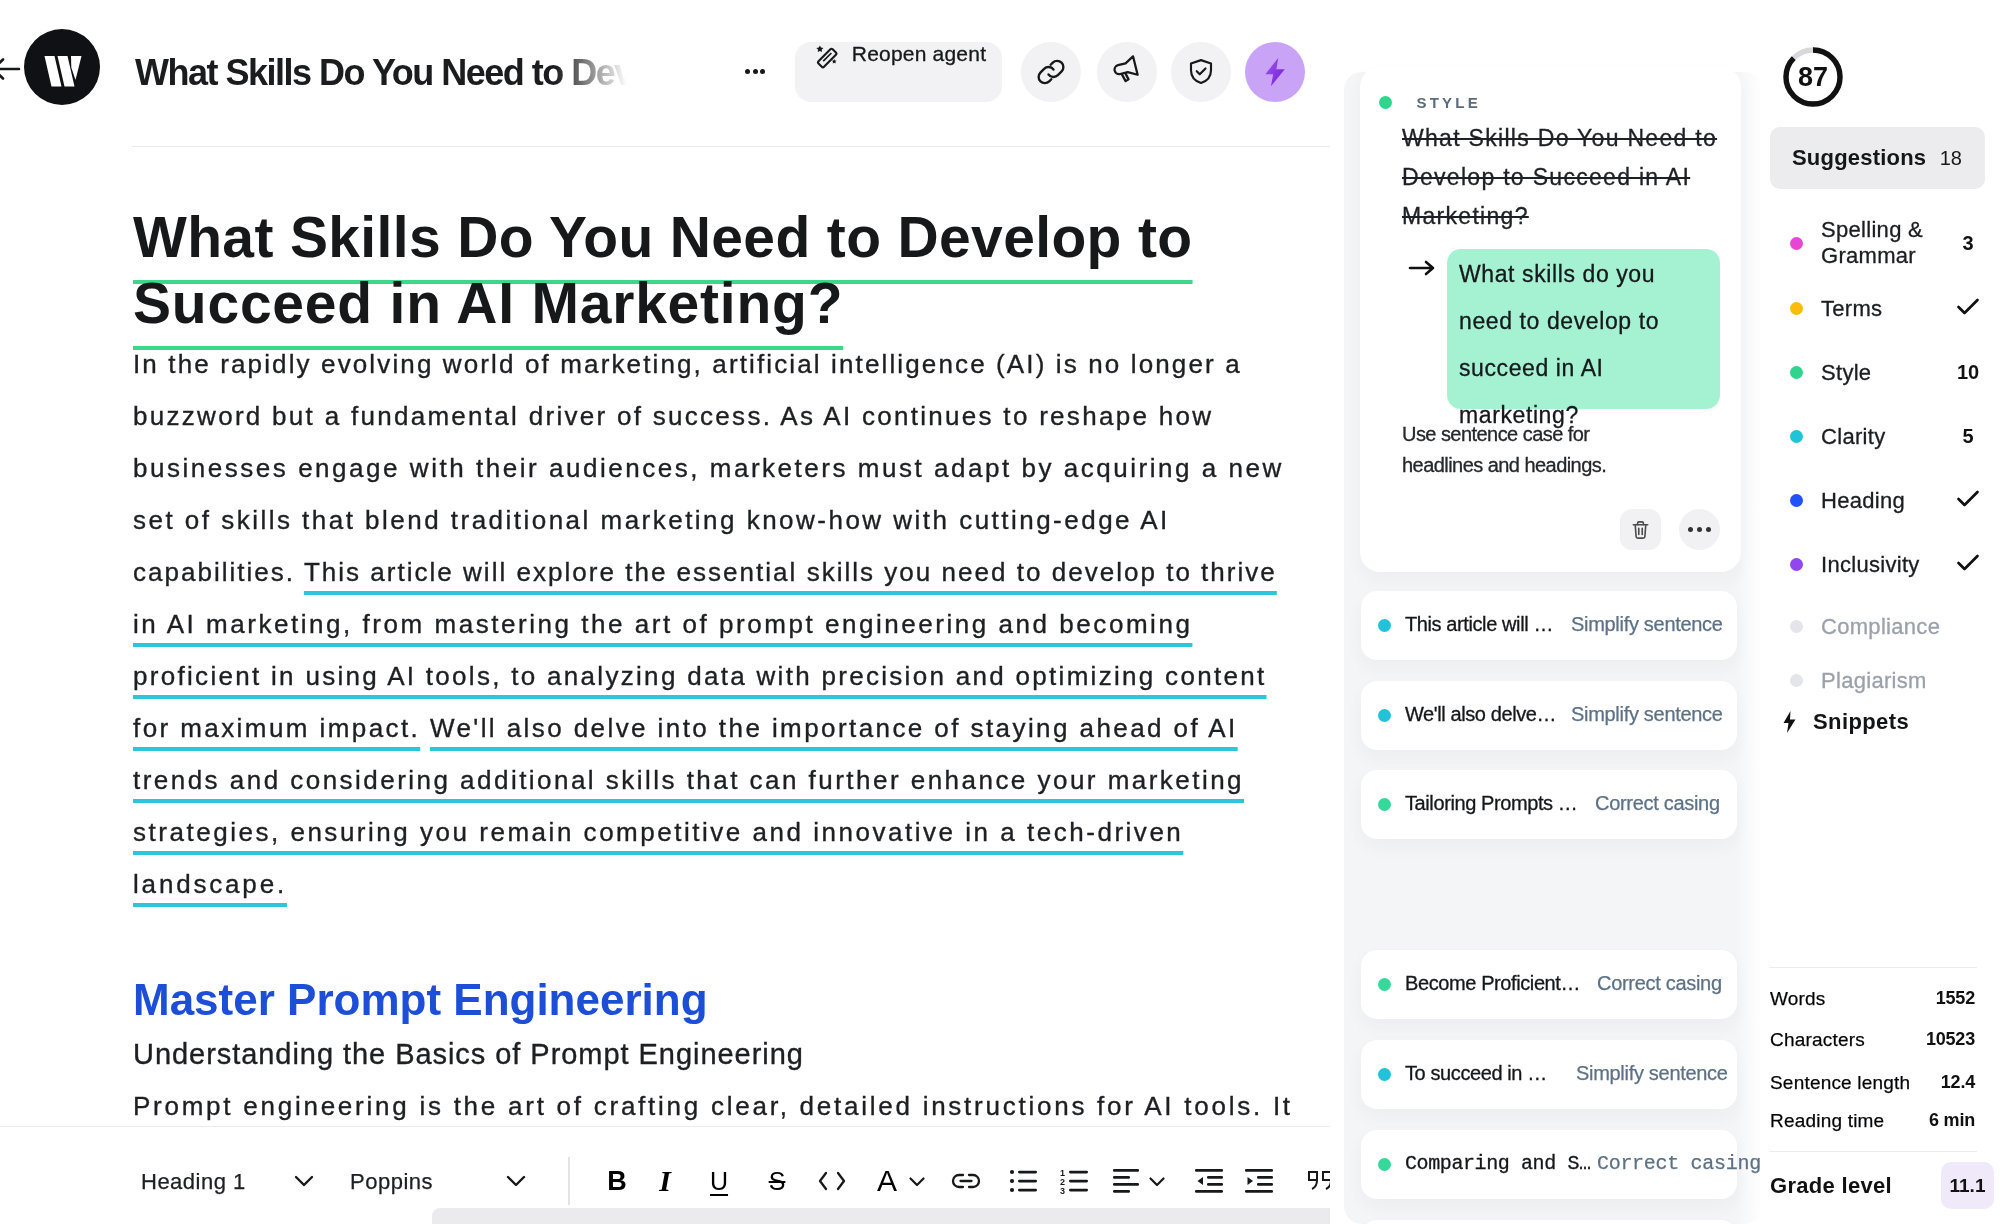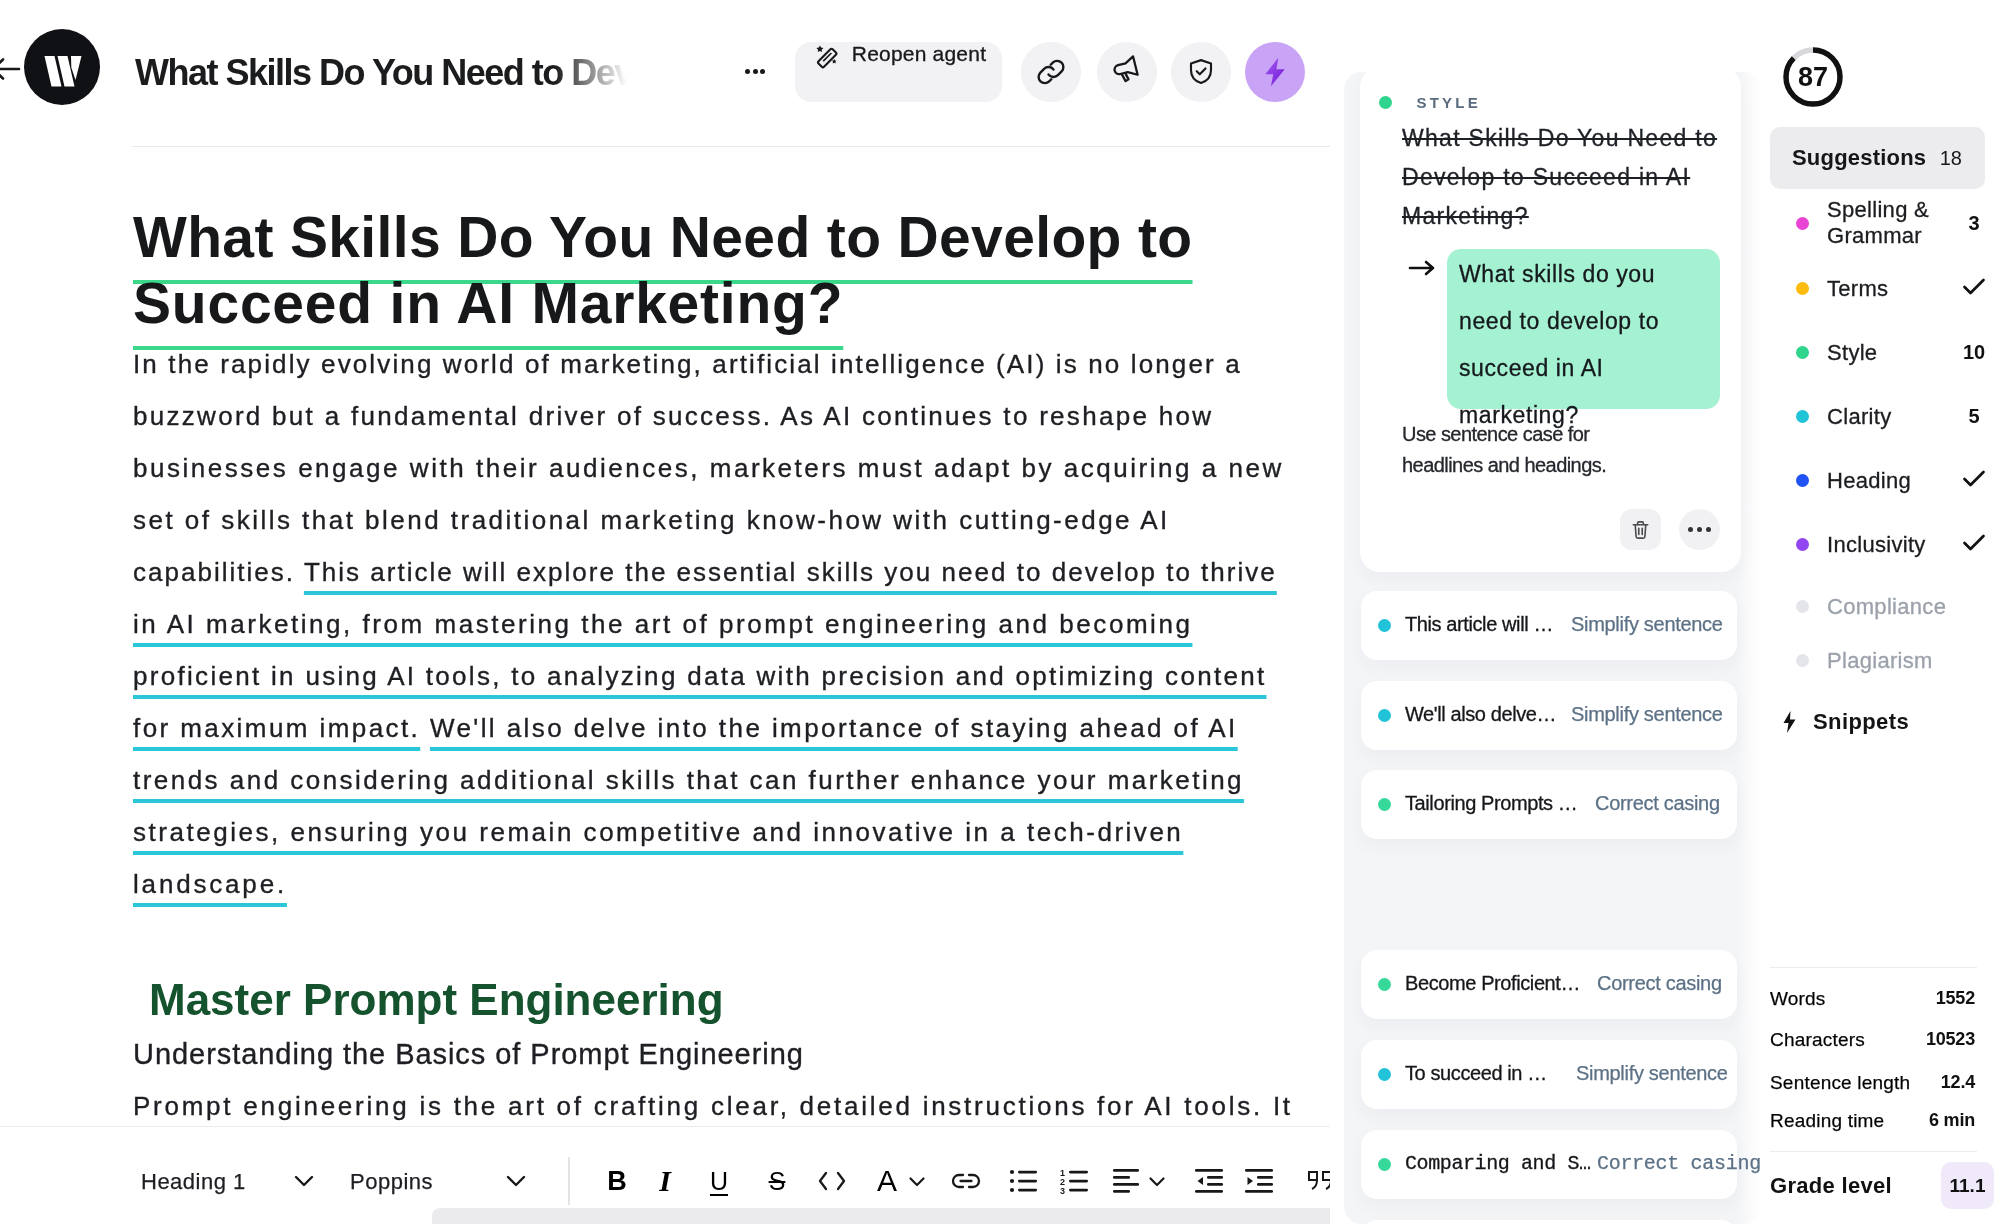--- a/index.html
+++ b/index.html
@@ -15,21 +15,21 @@
 #reopen { position:absolute; left:795px; top:42px; width:207px; height:60px; background:#f2f2f4; border-radius:16px; display:flex; align-items:flex-start; justify-content:center; gap:10px; }
 #reopen span { font-size:21px; color:#17181a; font-weight:500; letter-spacing:.2px; -webkit-text-stroke:0.3px #17181a; }
 .circbtn { position:absolute; top:42px; width:60px; height:60px; border-radius:50%; background:#f2f2f4; display:flex; align-items:center; justify-content:center; }
 #cb-purple { background:#c9a4f6; }
 #topline { position:absolute; left:132px; top:146px; width:1198px; height:1px; background:#e9e9eb; }
 
 #h1 { position:absolute; left:133px; top:204px; font-size:57px; line-height:66px; font-weight:700; color:#17181a; letter-spacing:0.2px;
   text-decoration:underline; text-decoration-color:#3bd88c; text-decoration-thickness:4px; text-underline-offset:23px; }
 #para { position:absolute; left:133px; top:338px; font-size:26px; line-height:52px; color:#1d1f23; white-space:nowrap; -webkit-text-stroke:0.35px #1d1f23; }
 .cy { text-decoration:underline; text-decoration-color:#2bc7d9; text-decoration-thickness:3.5px; text-underline-offset:10px; }
-#h2 { position:absolute; left:149px; top:974px; font-size:44px; line-height:52px; font-weight:700; color:#14532d; }
+#h2 { position:absolute; left:133px; top:974px; font-size:44px; line-height:52px; font-weight:700; color:#1d4ed8; }
 #h3 { position:absolute; left:133px; top:1034px; font-size:29px; line-height:40px; font-weight:400; color:#1d1f23; letter-spacing:0.95px; -webkit-text-stroke:0.35px #1d1f23; }
 #pline { position:absolute; left:133px; top:1080px; font-size:26px; line-height:52px; color:#1d1f23; letter-spacing:2.75px; white-space:nowrap; -webkit-text-stroke:0.35px #1d1f23; }
 
 #tbline { position:absolute; left:0; top:1126px; width:1330px; height:1px; background:#ececee; }
 .tbtext { position:absolute; top:1169px; font-size:22px; color:#1d1f23; letter-spacing:.5px; -webkit-text-stroke:0.25px #1d1f23; }
 .chev { position:absolute; }
 #tbsep { position:absolute; left:568px; top:1157px; width:1.5px; height:48px; background:#e3e3e5; }
 .tbi { position:absolute; top:1156px; width:50px; height:50px; display:flex; align-items:center; justify-content:center; }
 #grayscroll { position:absolute; left:432px; top:1208px; width:906px; height:16px; background:#ebebed; border-radius:8px 8px 0 0; }
 
@@ -50,21 +50,21 @@
 .scard .sdot { position:absolute; left:16.5px; top:28px; }
 .scard .txt { position:absolute; left:44px; top:22px; font-size:20px; color:#15171a; letter-spacing:-0.4px; white-space:nowrap; -webkit-text-stroke:0.3px #15171a; }
 .scard .lbl { position:absolute; top:22px; font-size:20px; color:#5c7186; letter-spacing:-0.3px; white-space:nowrap; -webkit-text-stroke:0.25px #5c7186; }
 
 #side { position:absolute; left:1762px; top:0; width:238px; height:1224px; background:#fff; }
 #ring { position:absolute; left:21px; top:47px; }
 #ringnum { position:absolute; left:21px; top:47px; width:60px; height:60px; display:flex; align-items:center; justify-content:center; font-size:27px; font-weight:700; color:#111; }
 #sughead { position:absolute; left:8px; top:127px; width:215px; height:62px; background:#ececee; border-radius:10px; display:flex; align-items:center; padding:0 23px 0 22px; }
 #sughead b { font-size:22px; font-weight:700; color:#151619; flex:1; letter-spacing:0.2px; }
 #sughead span { font-size:20px; color:#17181a; }
-.srow { position:absolute; left:34px; width:198px; display:flex; align-items:center; }
+.srow { position:absolute; left:28px; width:198px; display:flex; align-items:center;margin-top:20px; }
 .srow .sdot { margin-right:18px; }
 .srow .lab { font-size:22px; color:#1b1d20; line-height:26px; flex:1; letter-spacing:0.3px; -webkit-text-stroke:0.3px currentColor; }
 .srow .num { font-size:20px; font-weight:600; color:#111; width:40px; text-align:center; flex:none; }
 .gray .lab { color:#9ba1ab; }
 #snip { position:absolute; left:20px; top:709px; display:flex; align-items:center; gap:16px; }
 #snip b { font-size:22px; font-weight:700; color:#131416; letter-spacing:.4px; }
 .sep { position:absolute; left:8px; width:207px; height:1px; background:#ececee; }
 .stat { position:absolute; left:8px; width:205px; display:flex; align-items:center; }
 .stat .sl { font-size:19px; color:#000000; flex:1; letter-spacing:0.2px; -webkit-text-stroke:0.25px #17191c; }
 .stat .sv { font-size:18px; font-weight:700; color:#111; letter-spacing:-0.2px; }

